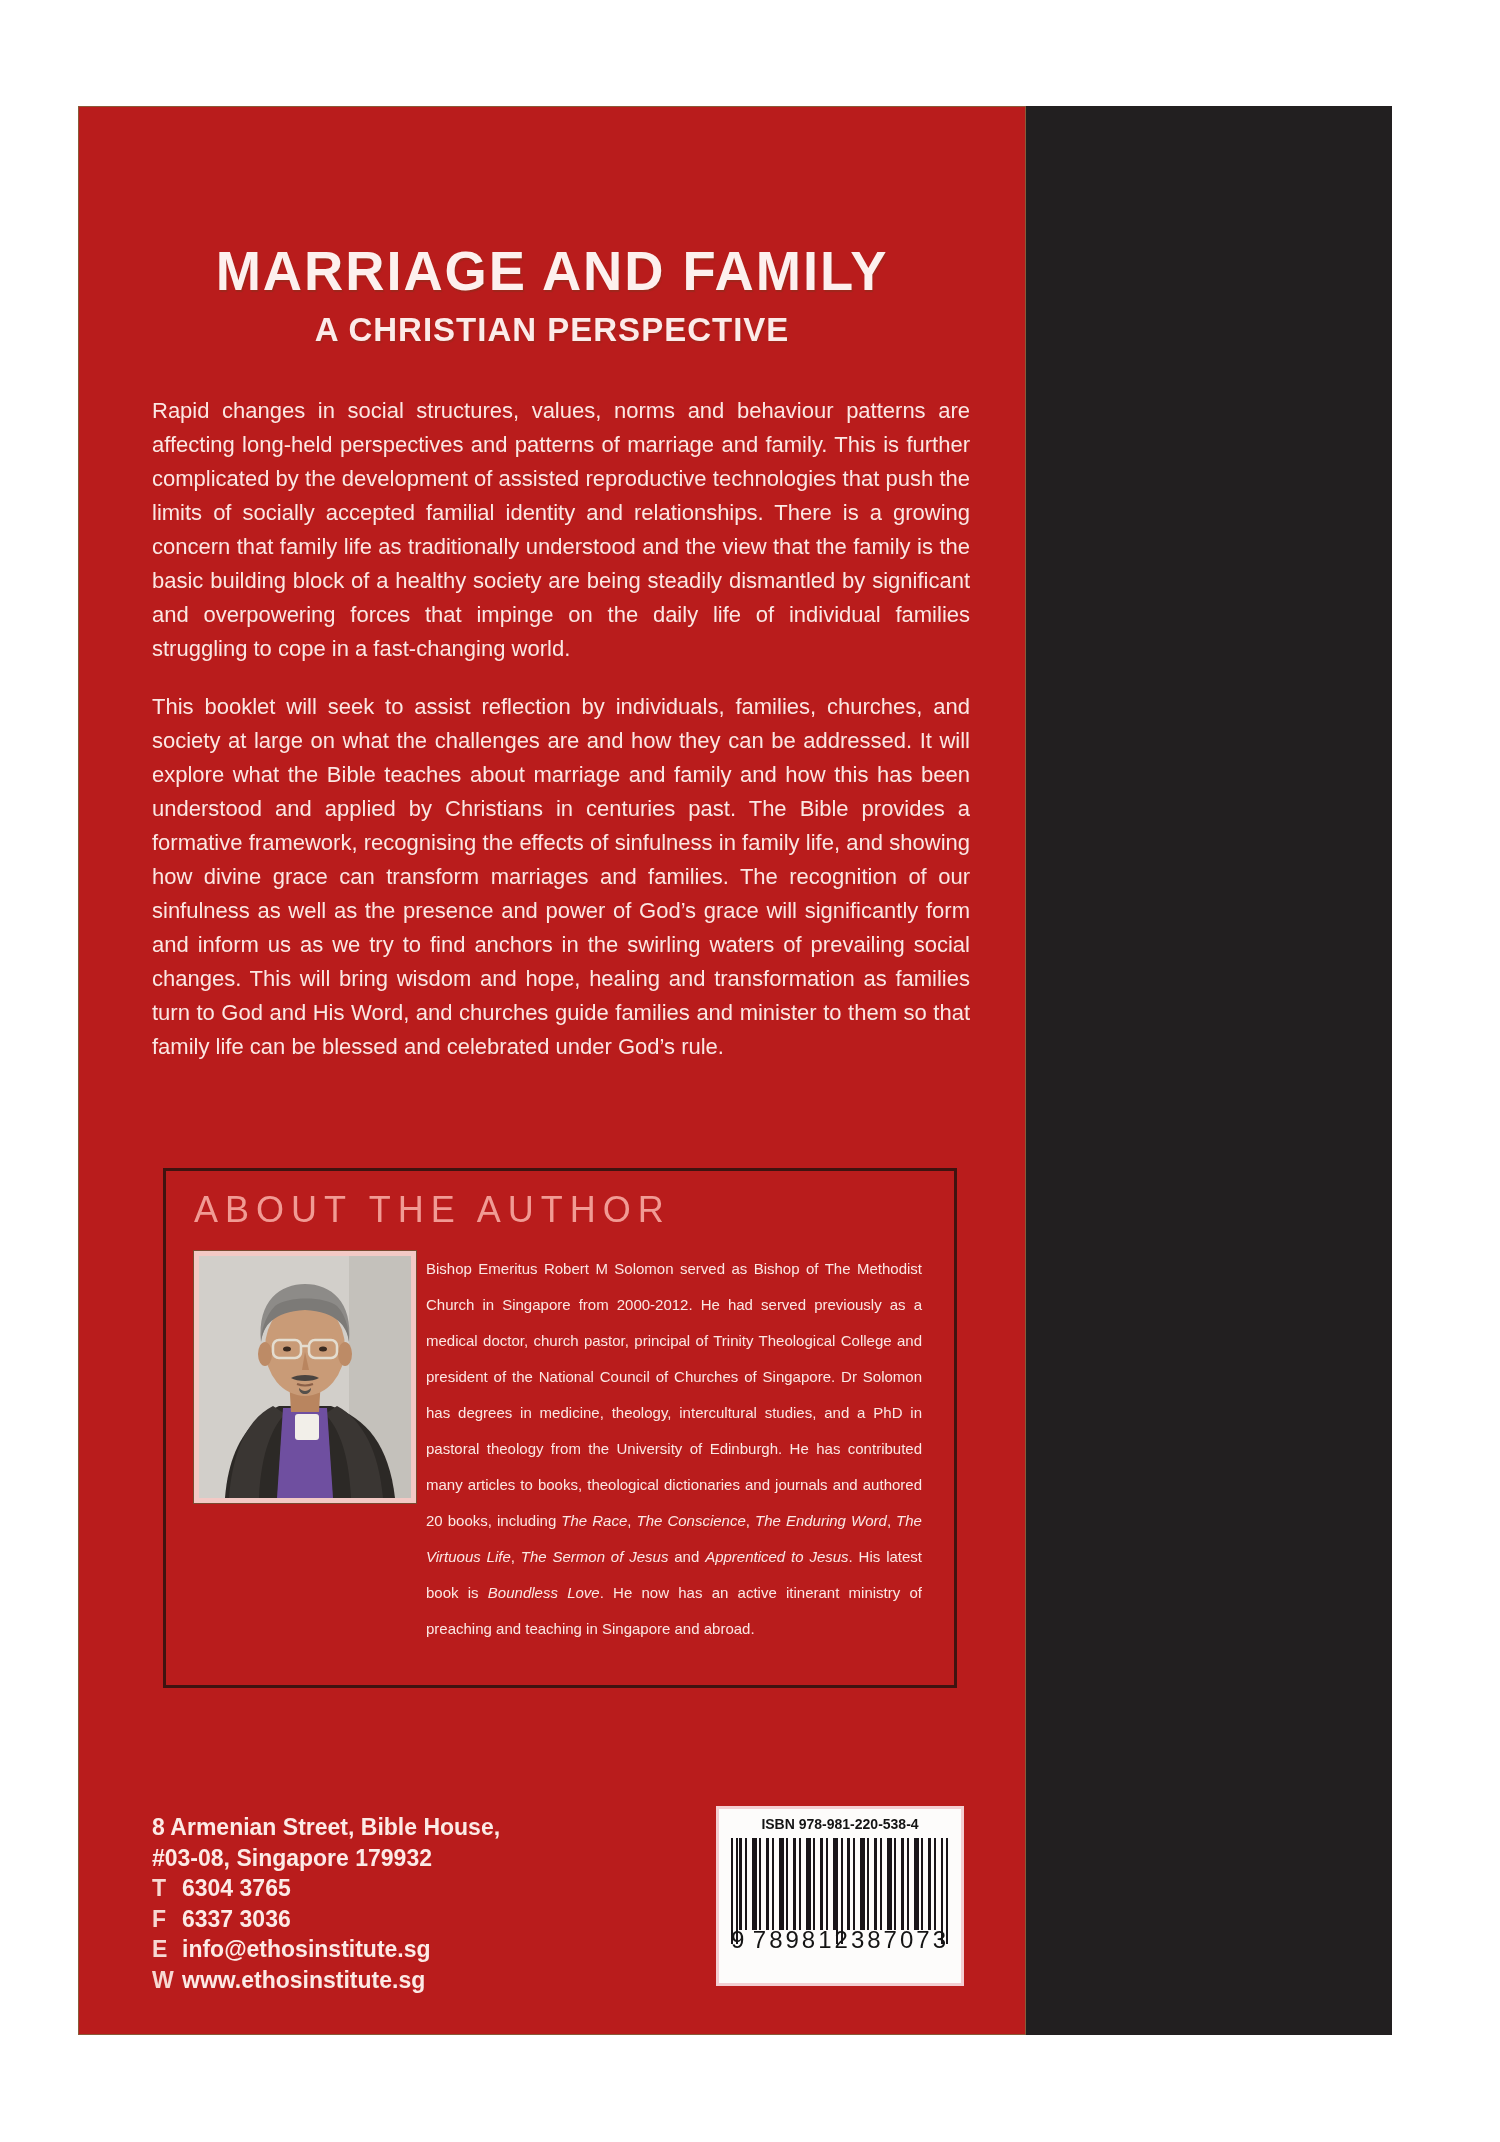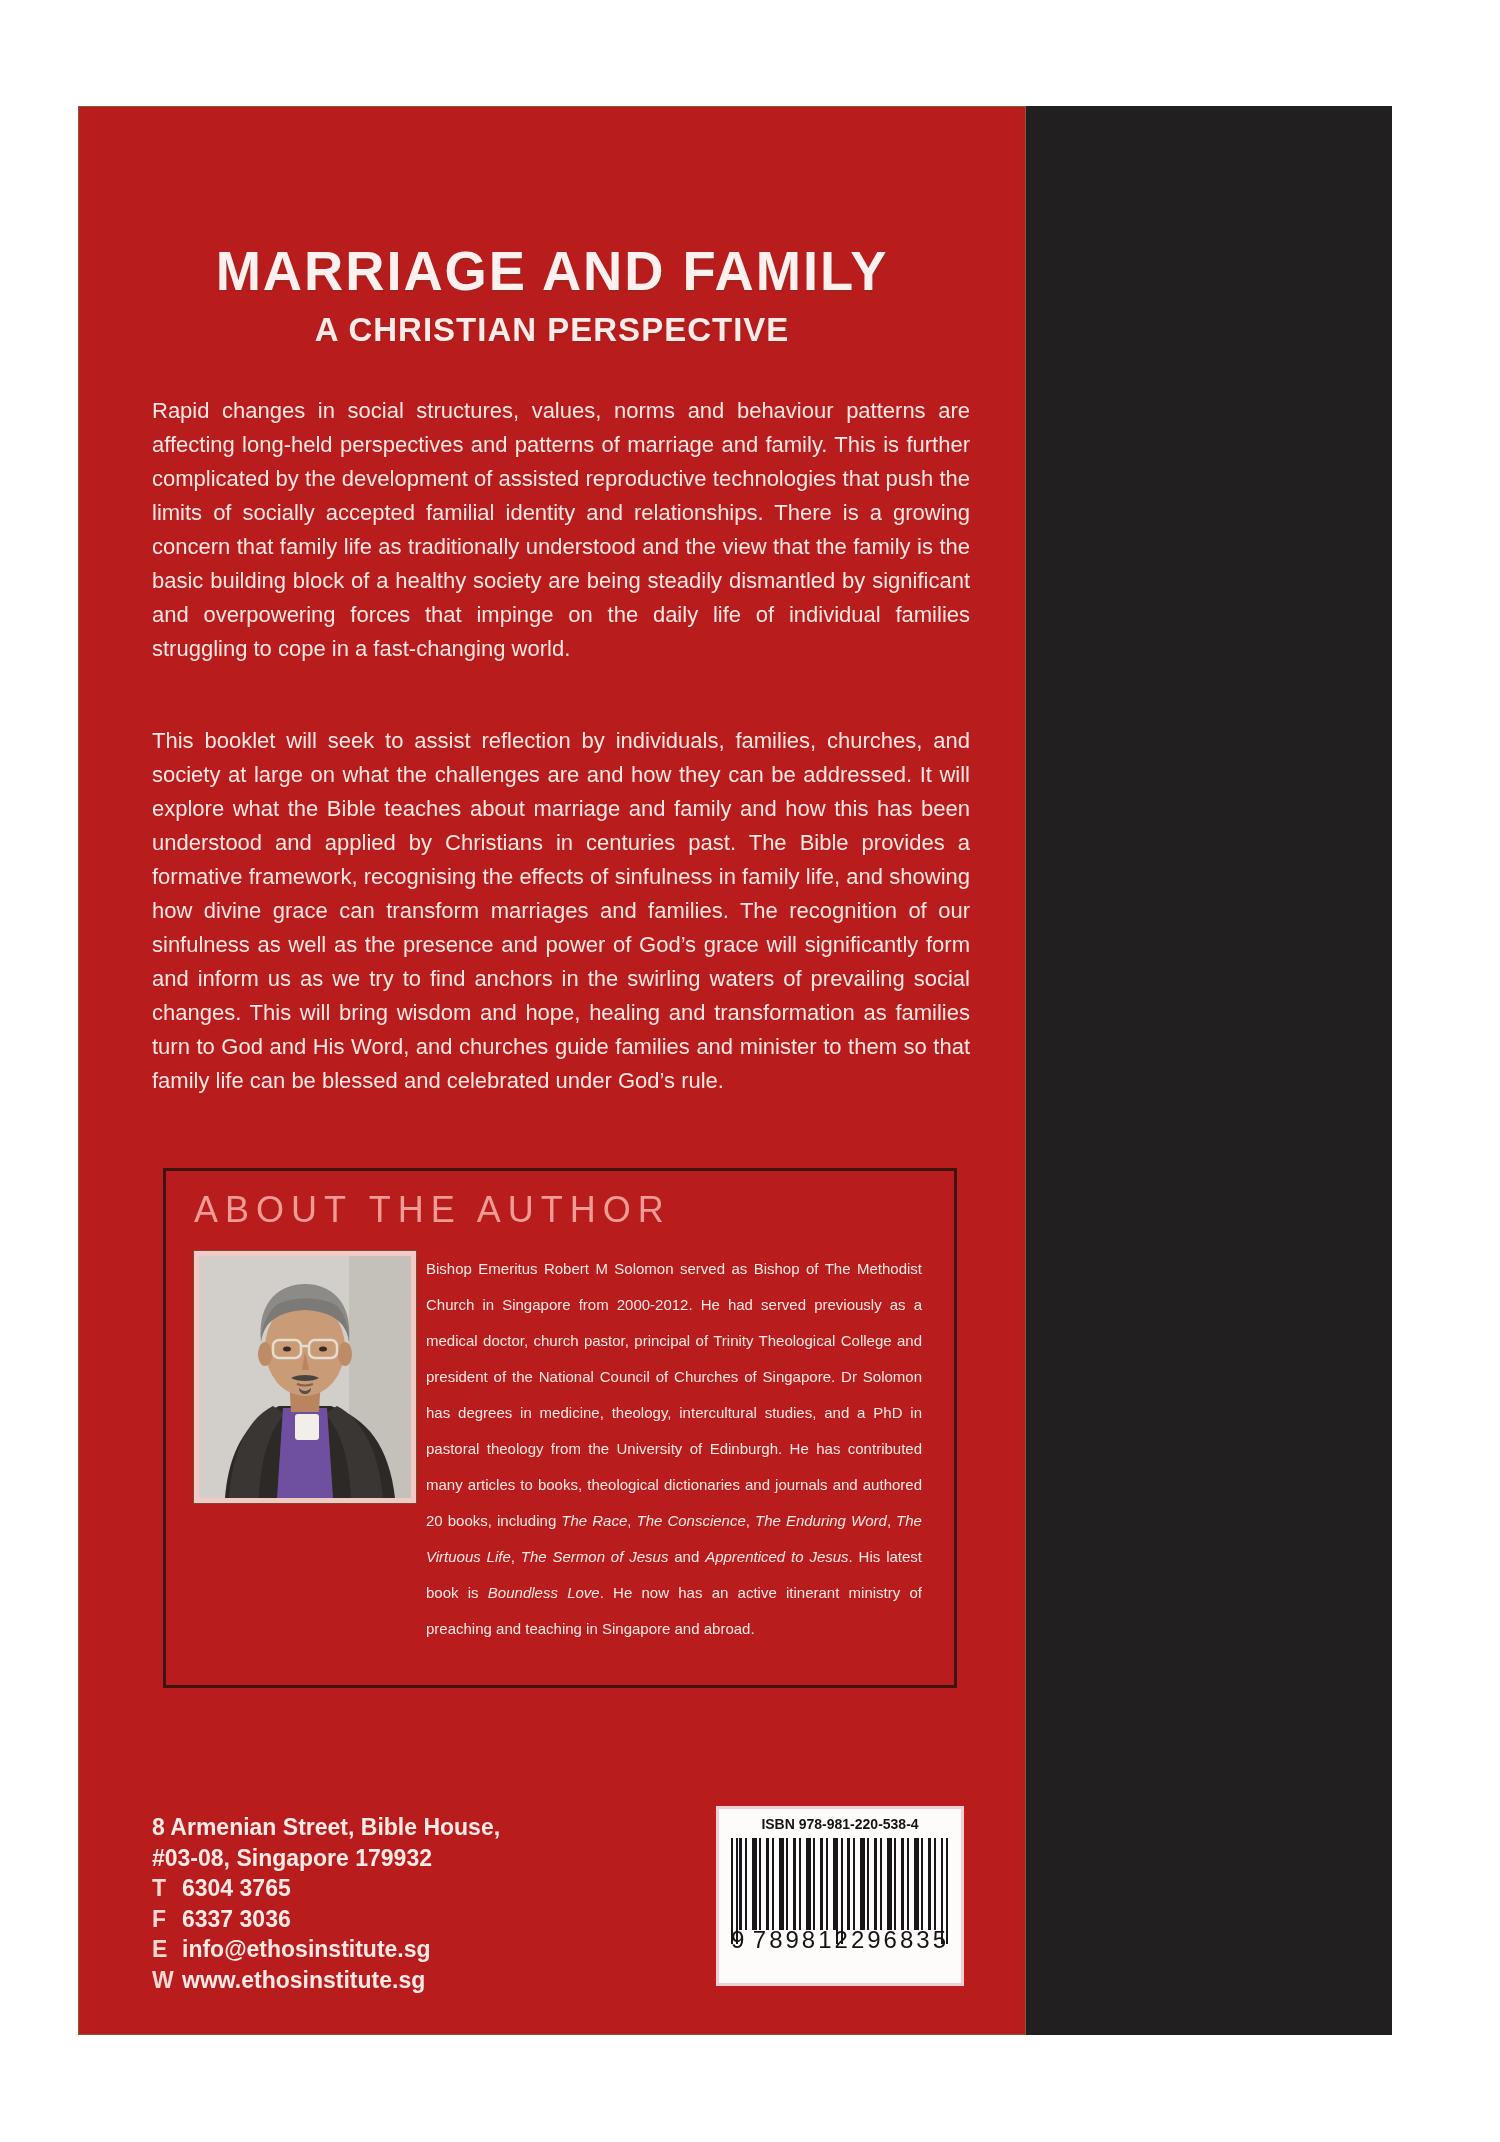--- a/index.html
+++ b/index.html
@@ -11,21 +11,21 @@
 
   .title-block{position:absolute;left:0;top:136px;width:100%;text-align:center;color:#fdf0ee;}
   .book-title{font-size:56px;font-weight:bold;letter-spacing:2px;line-height:1.05;
     text-shadow:1px 2px 1px rgba(110,60,30,0.35);transform:scaleX(0.97);}
   .book-subtitle{font-size:33px;font-weight:bold;letter-spacing:1px;margin-top:10px;
     color:#fcebe9;text-shadow:1px 2px 1px rgba(110,60,30,0.30);}
 
   .synopsis{position:absolute;left:74px;width:818px;color:#fbe7e3;font-size:22px;
     line-height:34px;text-align:justify;}
   .synopsis.p1{top:288px;}
-  .synopsis.p2{top:618px;}
+  .synopsis.p2{top:584px;}
 
   .about-box{position:absolute;left:85px;top:1062px;width:794px;height:520px;
     border:3px solid #3f1310;box-sizing:border-box;padding:18px 32px 0 28px;}
   .about-heading{color:#f19b94;font-size:36px;font-weight:300;letter-spacing:7px;}
   .about-content{display:flex;margin-top:20px;}
   .author-photo-frame{flex:0 0 auto;width:212px;height:242px;border:5px solid #f3c9c5;
     outline:1px solid #7a4a30;background:#cfccc7;overflow:hidden;}
   .author-bio{margin-left:10px;width:540px;color:#fbe7e3;font-size:15px;line-height:36px;text-align:justify;}
 
   .contact{position:absolute;left:74px;top:1706px;color:#fceae6;font-size:23px;font-weight:bold;line-height:30.5px;}
@@ -129,20 +129,20 @@
     <div class="isbn-box">
       <div class="isbn-label">ISBN 978-981-220-538-4</div>
       <div class="barcode-wrap">
         <div class="barcode-bars"></div>
         <div class="guard g-left"></div>
         <div class="guard g-mid"></div>
         <div class="guard g-right"></div>
         <div class="barcode-digits">
           <span class="bd-left">9</span>
           <span class="bd-group">789812</span>
-          <span class="bd-group">296835</span>
+          <span class="bd-group">387073</span>
         </div>
       </div>
     </div>
 
   </div>
   <div class="cover-spine"></div>
 </div>
 
 </body></html>

